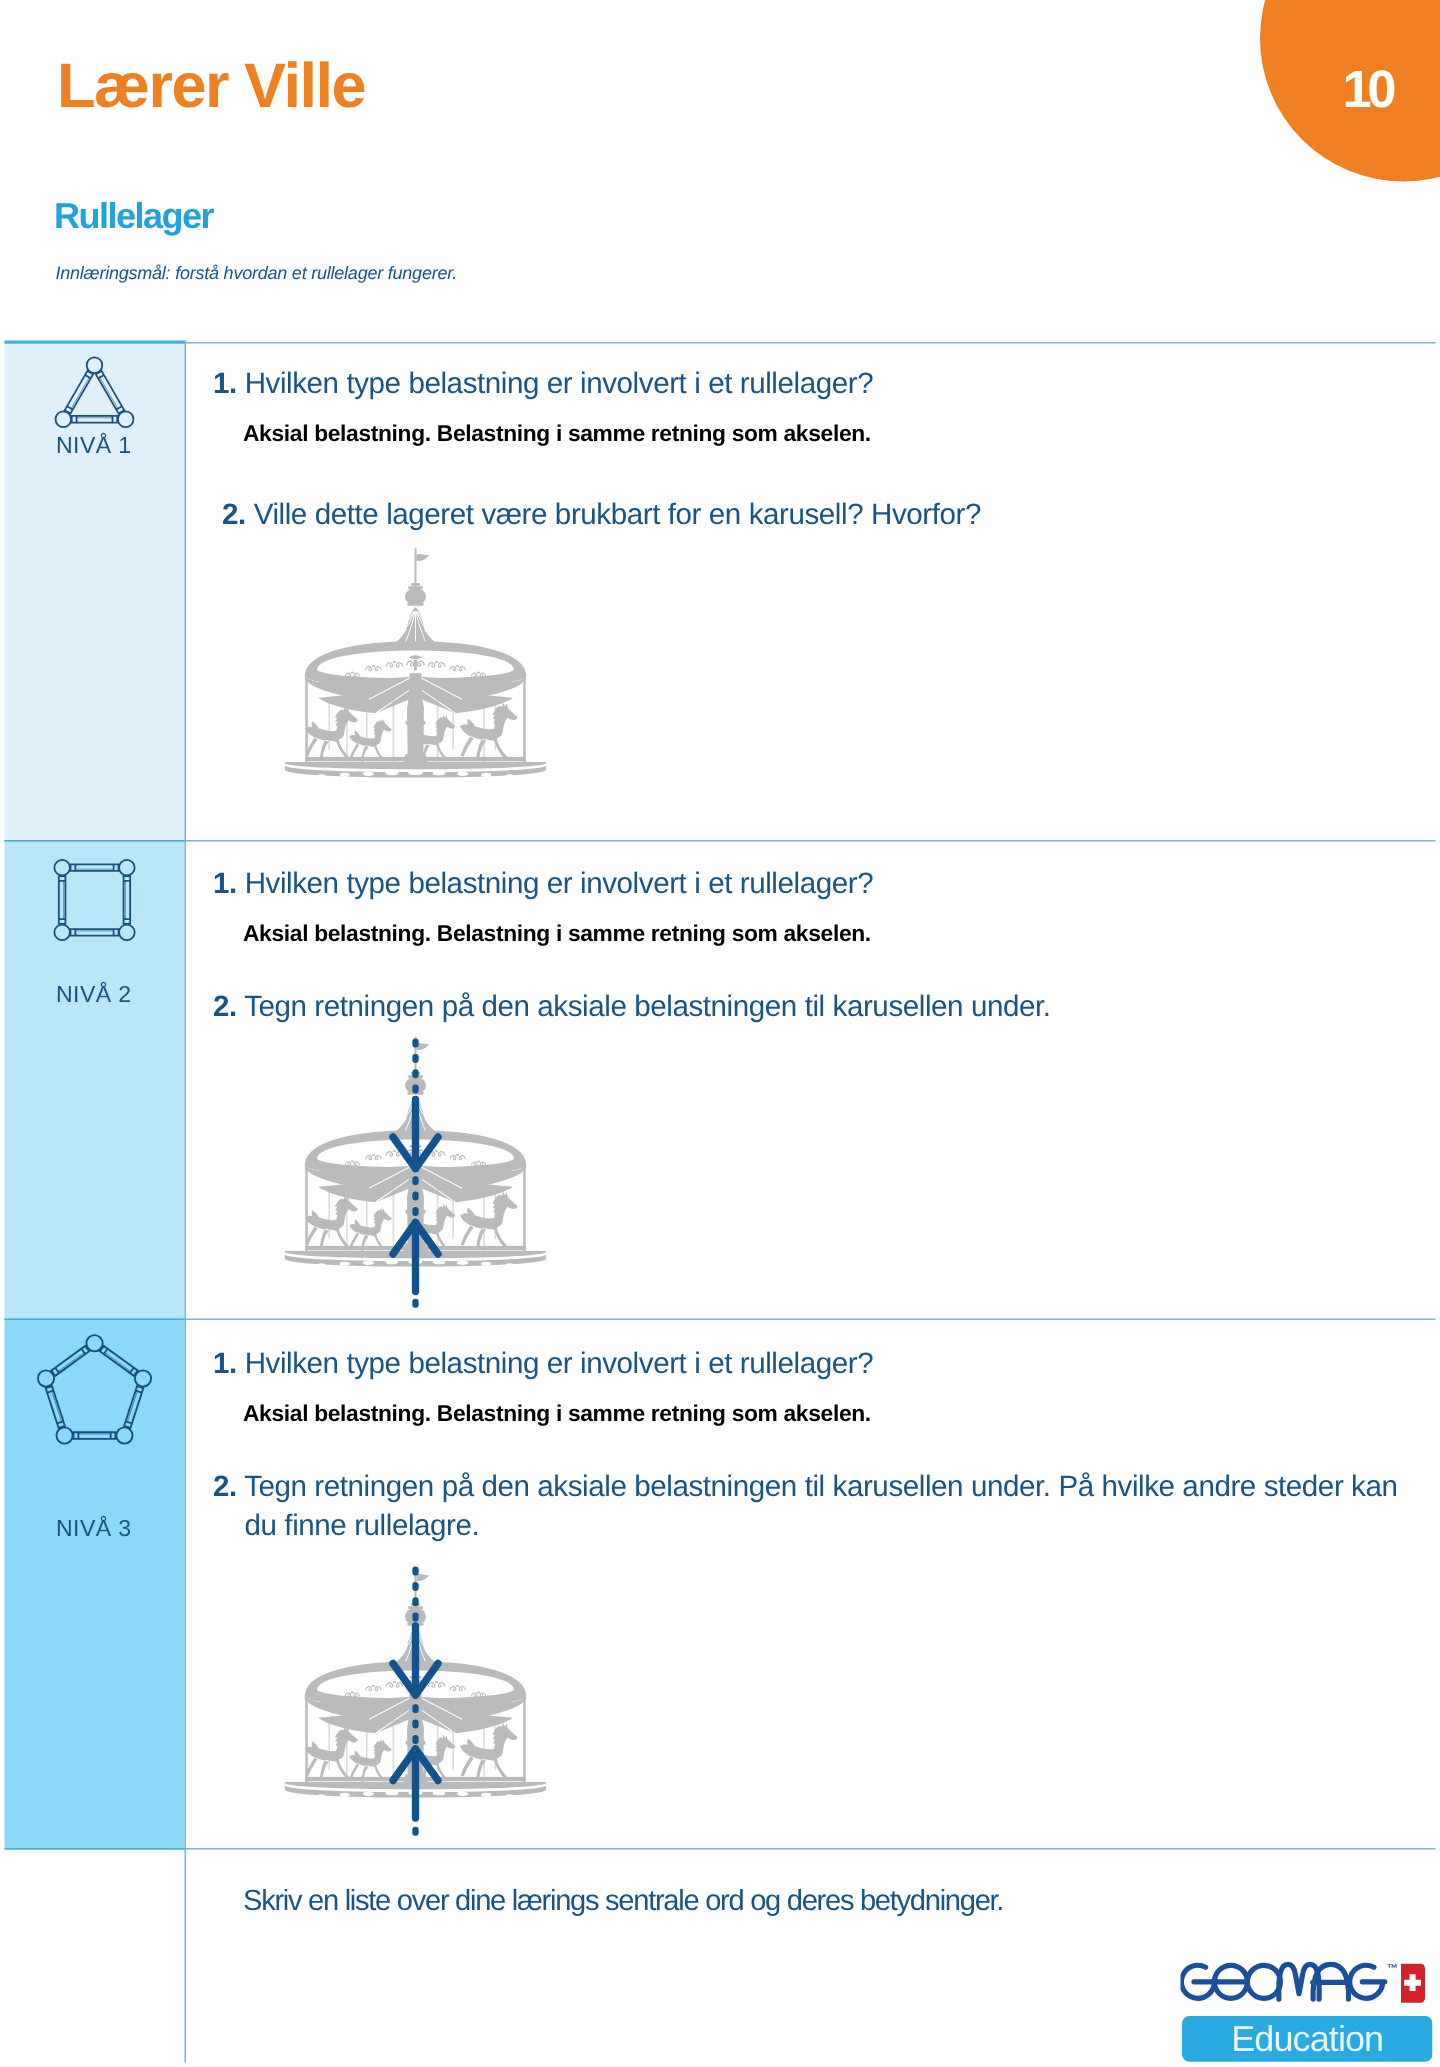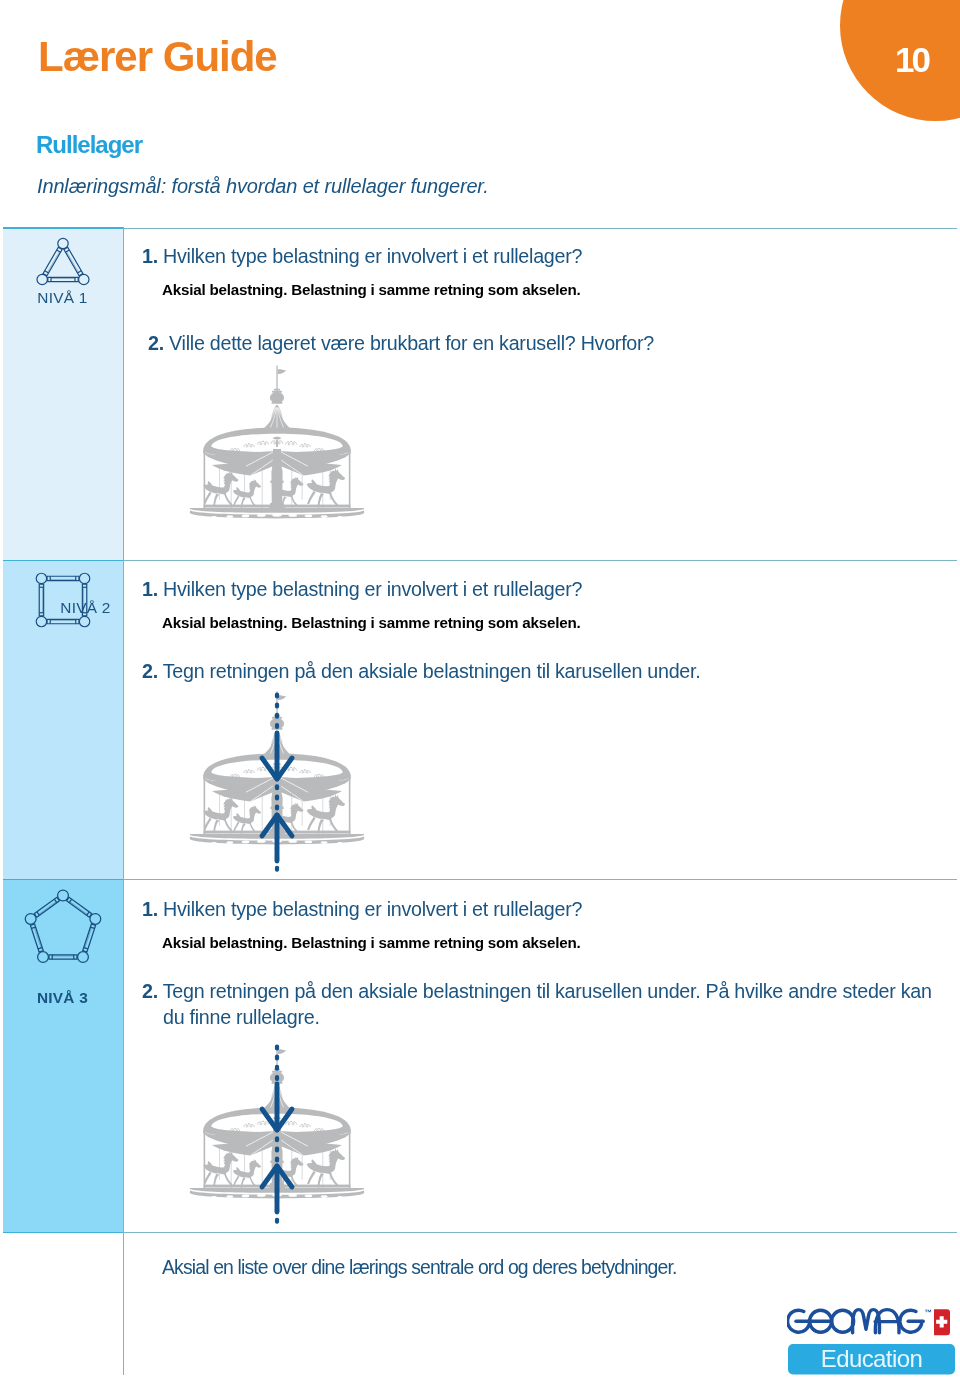--- a/index.html
+++ b/index.html
@@ -4,21 +4,21 @@
 <style>
   html,body{margin:0;padding:0;}
   body{width:960px;height:1378px;background:#ffffff;
        font-family:"Liberation Sans",sans-serif;position:relative;overflow:hidden;}
   .page{position:absolute;left:0;top:0;width:960px;height:1378px;}
   .cornerclip{position:absolute;left:0;top:0;width:960px;height:160px;overflow:hidden;}
   .corner{position:absolute;left:840px;top:-70px;width:191px;height:191px;background:#ef8022;border-radius:50%;}
     .pagenum{position:absolute;left:895px;top:42px;color:#ffffff;font-size:35px;font-weight:700;line-height:1;letter-spacing:-3.0px;}
   .title{position:absolute;left:38px;top:36px;color:#ef8022;font-size:42px;font-weight:700;letter-spacing:-1.0px;line-height:1;}
   .subtitle{position:absolute;left:36px;top:133px;color:#22a2dd;font-size:24px;font-weight:700;letter-spacing:-1.0px;line-height:1;}
-  .goal{position:absolute;left:37px;top:176px;color:#1b5480;font-size:20px;font-style:italic;line-height:1;letter-spacing:-0.15px;}
+  .goal{position:absolute;left:37px;top:176px;color:#1b5480;font-size:12px;font-style:italic;line-height:1;letter-spacing:-0.15px;}
 
   .lvbox{position:absolute;left:3px;width:120px;}
   .lvlabel{position:absolute;width:119px;left:3px;text-align:center;color:#1b5480;font-size:15.4px;letter-spacing:0.25px;line-height:1;}
   .lvicon{position:absolute;left:3px;width:119px;text-align:center;line-height:0;}
 
   .vline{position:absolute;left:122.5px;top:227px;width:1.4px;height:1148px;background:#5cbfe4;}
   .hr{position:absolute;left:3px;width:954px;height:1.2px;background:#7eb6c8;}
   .hrL{position:absolute;left:3px;width:120px;height:1.8px;background:#3fb0d6;}
 
   .q{position:absolute;color:#1b5480;font-size:19.7px;line-height:26px;letter-spacing:-0.27px;font-weight:400;}
@@ -30,21 +30,21 @@
   .logo{position:absolute;line-height:0;}
 </style>
 </head>
 <body>
 
 <div class="page">
 <div class="cornerclip">
       <div class="corner"></div>
     </div>
 <div class="pagenum">10</div>
-<div class="title">Lærer Guide</div>
+<div class="title">Lærer Ville</div>
 <div class="subtitle">Rullelager</div>
 <div class="goal">Innlæringsmål: forstå hvordan et rullelager fungerer.</div>
 <div class="lvbox" style="top:229px;height:331px;background:#dff0fb"></div>
 <div class="lvbox" style="top:561px;height:318px;background:#bbe5fa"></div>
 <div class="lvbox" style="top:880px;height:352px;background:#8bd9f7"></div>
 <div class="vline"></div>
 <div class="hr" style="top:227.5px;"></div>
 <div class="hr" style="top:560px;"></div>
 <div class="hr" style="top:879px;"></div>
 <div class="hr" style="top:1232px;"></div>
@@ -85,21 +85,21 @@
         <line x1="22.23" y1="54.37" x2="22.23" y2="58.77" stroke="#1a4f80" stroke-width="1.2"></line>
         <polygon points="15.63,50.97 15.63,19.03 11.23,19.03 11.23,50.97" fill="none" stroke="#1a4f80" stroke-width="1.2"></polygon>
         <line x1="14.42" y1="47.77" x2="14.42" y2="22.23" stroke="#1a4f80" stroke-width="0.66" opacity="0.55"></line>
         <line x1="15.63" y1="47.77" x2="11.23" y2="47.77" stroke="#1a4f80" stroke-width="1.2"></line>
         <line x1="15.63" y1="22.23" x2="11.23" y2="22.23" stroke="#1a4f80" stroke-width="1.2"></line>
         <circle cx="13.43" cy="13.43" r="5.20" fill="none" stroke="#1a4f80" stroke-width="1.2"></circle>
         <circle cx="56.57" cy="13.43" r="5.20" fill="none" stroke="#1a4f80" stroke-width="1.2"></circle>
         <circle cx="56.57" cy="56.57" r="5.20" fill="none" stroke="#1a4f80" stroke-width="1.2"></circle>
         <circle cx="13.43" cy="56.57" r="5.20" fill="none" stroke="#1a4f80" stroke-width="1.2"></circle>
       </svg></div>
-<div class="lvlabel" style="top:600px;padding-left:23px;">NIVÅ 2</div>
+<div class="lvlabel" style="top:656px;">NIVÅ 2</div>
 <div class="lvicon" style="top:888px;"><svg width="90" height="90" viewBox="0 0 90 90">
         <polygon points="48.56,12.81 71.19,29.25 73.77,25.69 51.15,9.25" fill="none" stroke="#1a4f80" stroke-width="1.25"></polygon>
         <line x1="51.86" y1="13.71" x2="69.31" y2="26.39" stroke="#1a4f80" stroke-width="0.69" opacity="0.55"></line>
         <line x1="51.15" y1="14.69" x2="53.74" y2="11.13" stroke="#1a4f80" stroke-width="1.25"></line>
         <line x1="68.60" y1="27.37" x2="71.19" y2="23.81" stroke="#1a4f80" stroke-width="1.25"></line>
         <polygon points="73.39,36.02 64.75,62.62 68.93,63.98 77.57,37.38" fill="none" stroke="#1a4f80" stroke-width="1.25"></polygon>
         <line x1="73.55" y1="39.44" x2="66.89" y2="59.95" stroke="#1a4f80" stroke-width="0.69" opacity="0.55"></line>
         <line x1="72.40" y1="39.06" x2="76.59" y2="40.42" stroke="#1a4f80" stroke-width="1.25"></line>
         <line x1="65.74" y1="59.58" x2="69.92" y2="60.94" stroke="#1a4f80" stroke-width="1.25"></line>
         <polygon points="58.98,66.81 31.02,66.81 31.02,71.21 58.98,71.21" fill="none" stroke="#1a4f80" stroke-width="1.25"></polygon>
@@ -113,21 +113,21 @@
         <polygon points="18.81,29.25 41.44,12.81 38.85,9.25 16.23,25.69" fill="none" stroke="#1a4f80" stroke-width="1.25"></polygon>
         <line x1="20.69" y1="26.39" x2="38.14" y2="13.71" stroke="#1a4f80" stroke-width="0.69" opacity="0.55"></line>
         <line x1="21.40" y1="27.37" x2="18.81" y2="23.81" stroke="#1a4f80" stroke-width="1.25"></line>
         <line x1="38.85" y1="14.69" x2="36.26" y2="11.13" stroke="#1a4f80" stroke-width="1.25"></line>
         <circle cx="45.00" cy="7.50" r="5.40" fill="none" stroke="#1a4f80" stroke-width="1.25"></circle>
         <circle cx="77.34" cy="30.99" r="5.40" fill="none" stroke="#1a4f80" stroke-width="1.25"></circle>
         <circle cx="64.98" cy="69.01" r="5.40" fill="none" stroke="#1a4f80" stroke-width="1.25"></circle>
         <circle cx="25.02" cy="69.01" r="5.40" fill="none" stroke="#1a4f80" stroke-width="1.25"></circle>
         <circle cx="12.66" cy="30.99" r="5.40" fill="none" stroke="#1a4f80" stroke-width="1.25"></circle>
       </svg></div>
-<div class="lvlabel" style="top:990px;font-weight:bold;">NIVÅ 3</div>
+<div class="lvlabel" style="top:1012px;">NIVÅ 3</div>
 <div class="q" style="left:142px;top:243px;width:700px;padding-left:21px;text-indent:-21px;"><span class="n">1.</span> <span>Hvilken type belastning er involvert i et rullelager?</span></div>
 <div class="ans" style="left:162px;top:278px;width:700px;">Aksial belastning. Belastning i samme retning som akselen.</div>
 <div class="q" style="left:148px;top:330px;width:700px;padding-left:21px;text-indent:-21px;"><span class="n">2.</span> <span>Ville dette lageret være brukbart for en karusell? Hvorfor?</span></div>
 <div class="car" style="left:184px;top:364px;width:186px;"><svg viewBox="-26 0 252 216" width="186" preserveAspectRatio="xMidYMid meet">
         <rect x="99.1" y="2" width="1.8" height="38" fill="#b9babc"></rect>
         <path d="M 100.9,7.5 C 105.0,6.6 109.0,8.8 112.5,8.2 C 110.0,12.0 105.5,14.0 100.9,13.6 Z" fill="#b9babc"></path>
         <rect x="95.8" y="33.5" width="8.4" height="2.4" rx="1.1" fill="#b9babc"></rect>
         <rect x="93.2" y="36.4" width="13.6" height="2.6" rx="1.2" fill="#b9babc"></rect>
         <ellipse cx="100.0" cy="45.6" rx="9.6" ry="7.6" fill="#b9babc"></ellipse>
         <rect x="92.6" y="51.2" width="14.8" height="2.8" rx="1.3" fill="#b9babc"></rect>
@@ -456,21 +456,21 @@
         <rect x="23.9" y="133.0" width="4.2" height="6.0" rx="2.0" fill="#12538e"></rect>
         <rect x="23.9" y="143.2" width="4.2" height="6.0" rx="2.0" fill="#12538e"></rect>
         <rect x="23.9" y="153.4" width="4.2" height="6.0" rx="2.0" fill="#12538e"></rect>
         <rect x="23.9" y="163.6" width="4.2" height="6.0" rx="2.0" fill="#12538e"></rect>
         <rect x="23.9" y="173.8" width="4.2" height="6.0" rx="2.0" fill="#12538e"></rect>
         <path d="M 26.0,40.0 L 26.0,86.0" stroke="#12538e" stroke-width="4.9" fill="none" stroke-linecap="round"></path>
         <path d="M 11.0,65.0 L 26.0,86.0 L 41.0,65.0" stroke="#12538e" stroke-width="4.9" fill="none" stroke-linecap="round" stroke-linejoin="round"></path>
         <path d="M 26.0,168.0 L 26.0,122.0" stroke="#12538e" stroke-width="4.9" fill="none" stroke-linecap="round"></path>
         <path d="M 11.0,143.0 L 26.0,122.0 L 41.0,143.0" stroke="#12538e" stroke-width="4.9" fill="none" stroke-linecap="round" stroke-linejoin="round"></path>
       </svg></div>
-<div class="task" style="left:162px;top:1258px;">Aksial en liste over dine lærings sentrale ord og deres betydninger.</div>
+<div class="task" style="left:162px;top:1258px;">Skriv en liste over dine lærings sentrale ord og deres betydninger.</div>
 <div class="logo" style="left:787px;top:1306px;width:168px;"><svg viewBox="0 0 168 70" width="168">
         <g>
           <path d="M 22.59,15.58 A 11.0,11.0 0 1 1 16.76,5.49" stroke="#1b4e9b" stroke-width="3.45" fill="none" stroke-linecap="round"></path>
           <line x1="9.0" y1="15.2" x2="24.0" y2="15.2" stroke="#1b4e9b" stroke-width="3.45" stroke-linecap="round"></line>
           <circle cx="33.6" cy="15.2" r="11.0" stroke="#1b4e9b" stroke-width="3.45" fill="none"></circle>
           <line x1="21.5" y1="15.2" x2="42.6" y2="15.2" stroke="#1b4e9b" stroke-width="3.45" stroke-linecap="round"></line>
           <circle cx="55.6" cy="15.2" r="11.0" stroke="#1b4e9b" stroke-width="3.45" fill="none"></circle>
           <path d="M 65.60,26.80 C 65.10,10.20 66.80,3.60 71.60,3.60 C 75.00,3.60 76.00,6.60 76.60,10.40 L 79.00,23.20 L 81.40,10.40 C 82.00,6.60 83.00,3.60 86.40,3.60 C 91.20,3.60 92.90,10.20 92.40,26.80" stroke="#1b4e9b" stroke-width="3.45" fill="none" stroke-linecap="round" stroke-linejoin="round"></path>
           <path d="M 88.40,26.80 C 87.80,10.00 92.80,3.60 100.20,3.60 C 107.60,3.60 112.60,10.00 112.00,26.80" stroke="#1b4e9b" stroke-width="3.45" fill="none" stroke-linecap="round"></path>
           <line x1="88.20" y1="15.60" x2="112.20" y2="15.60" stroke="#1b4e9b" stroke-width="3.45" stroke-linecap="round"></line>

